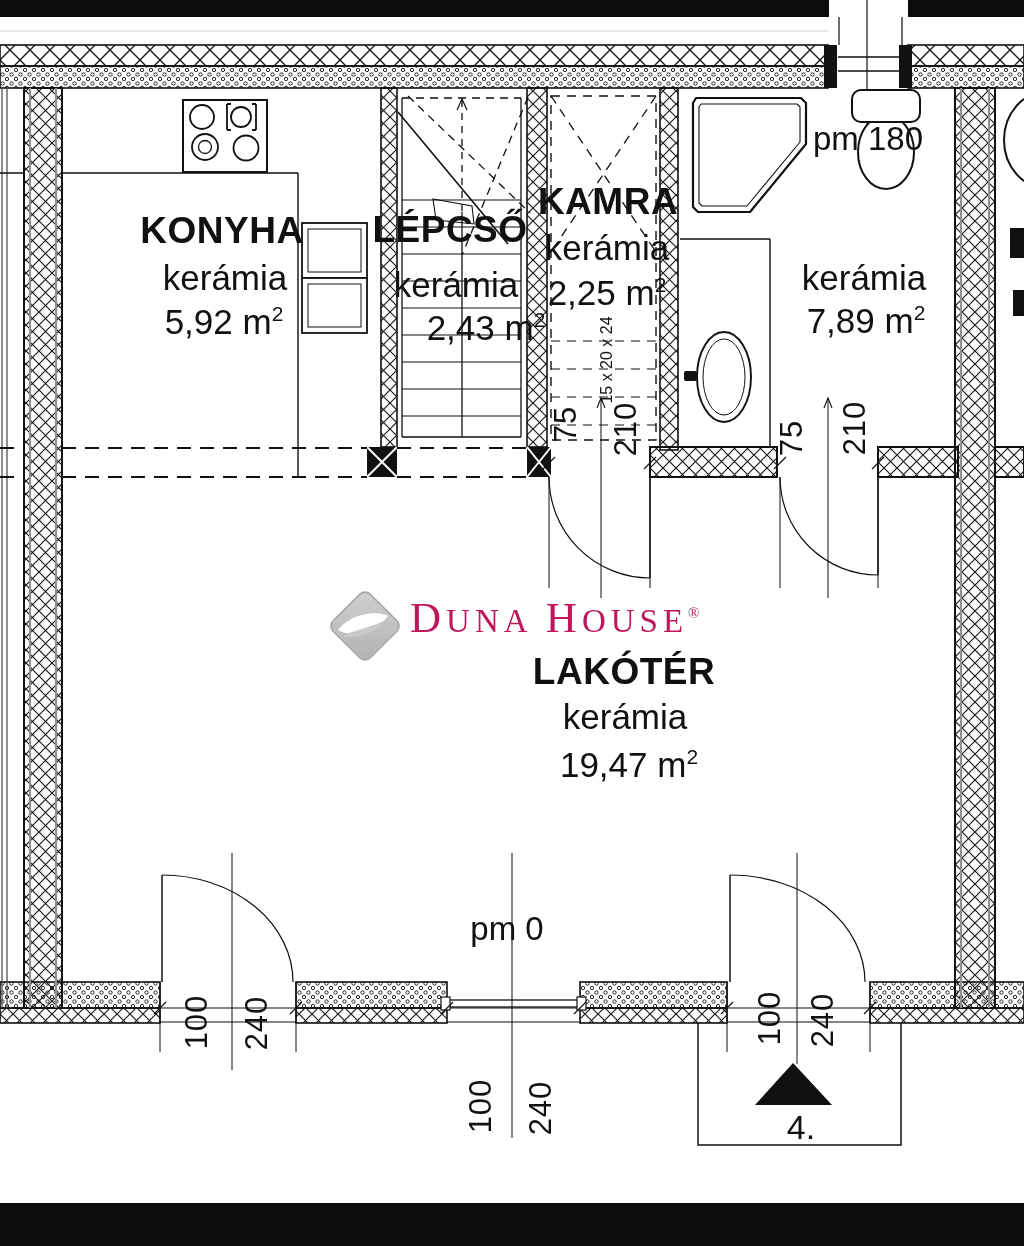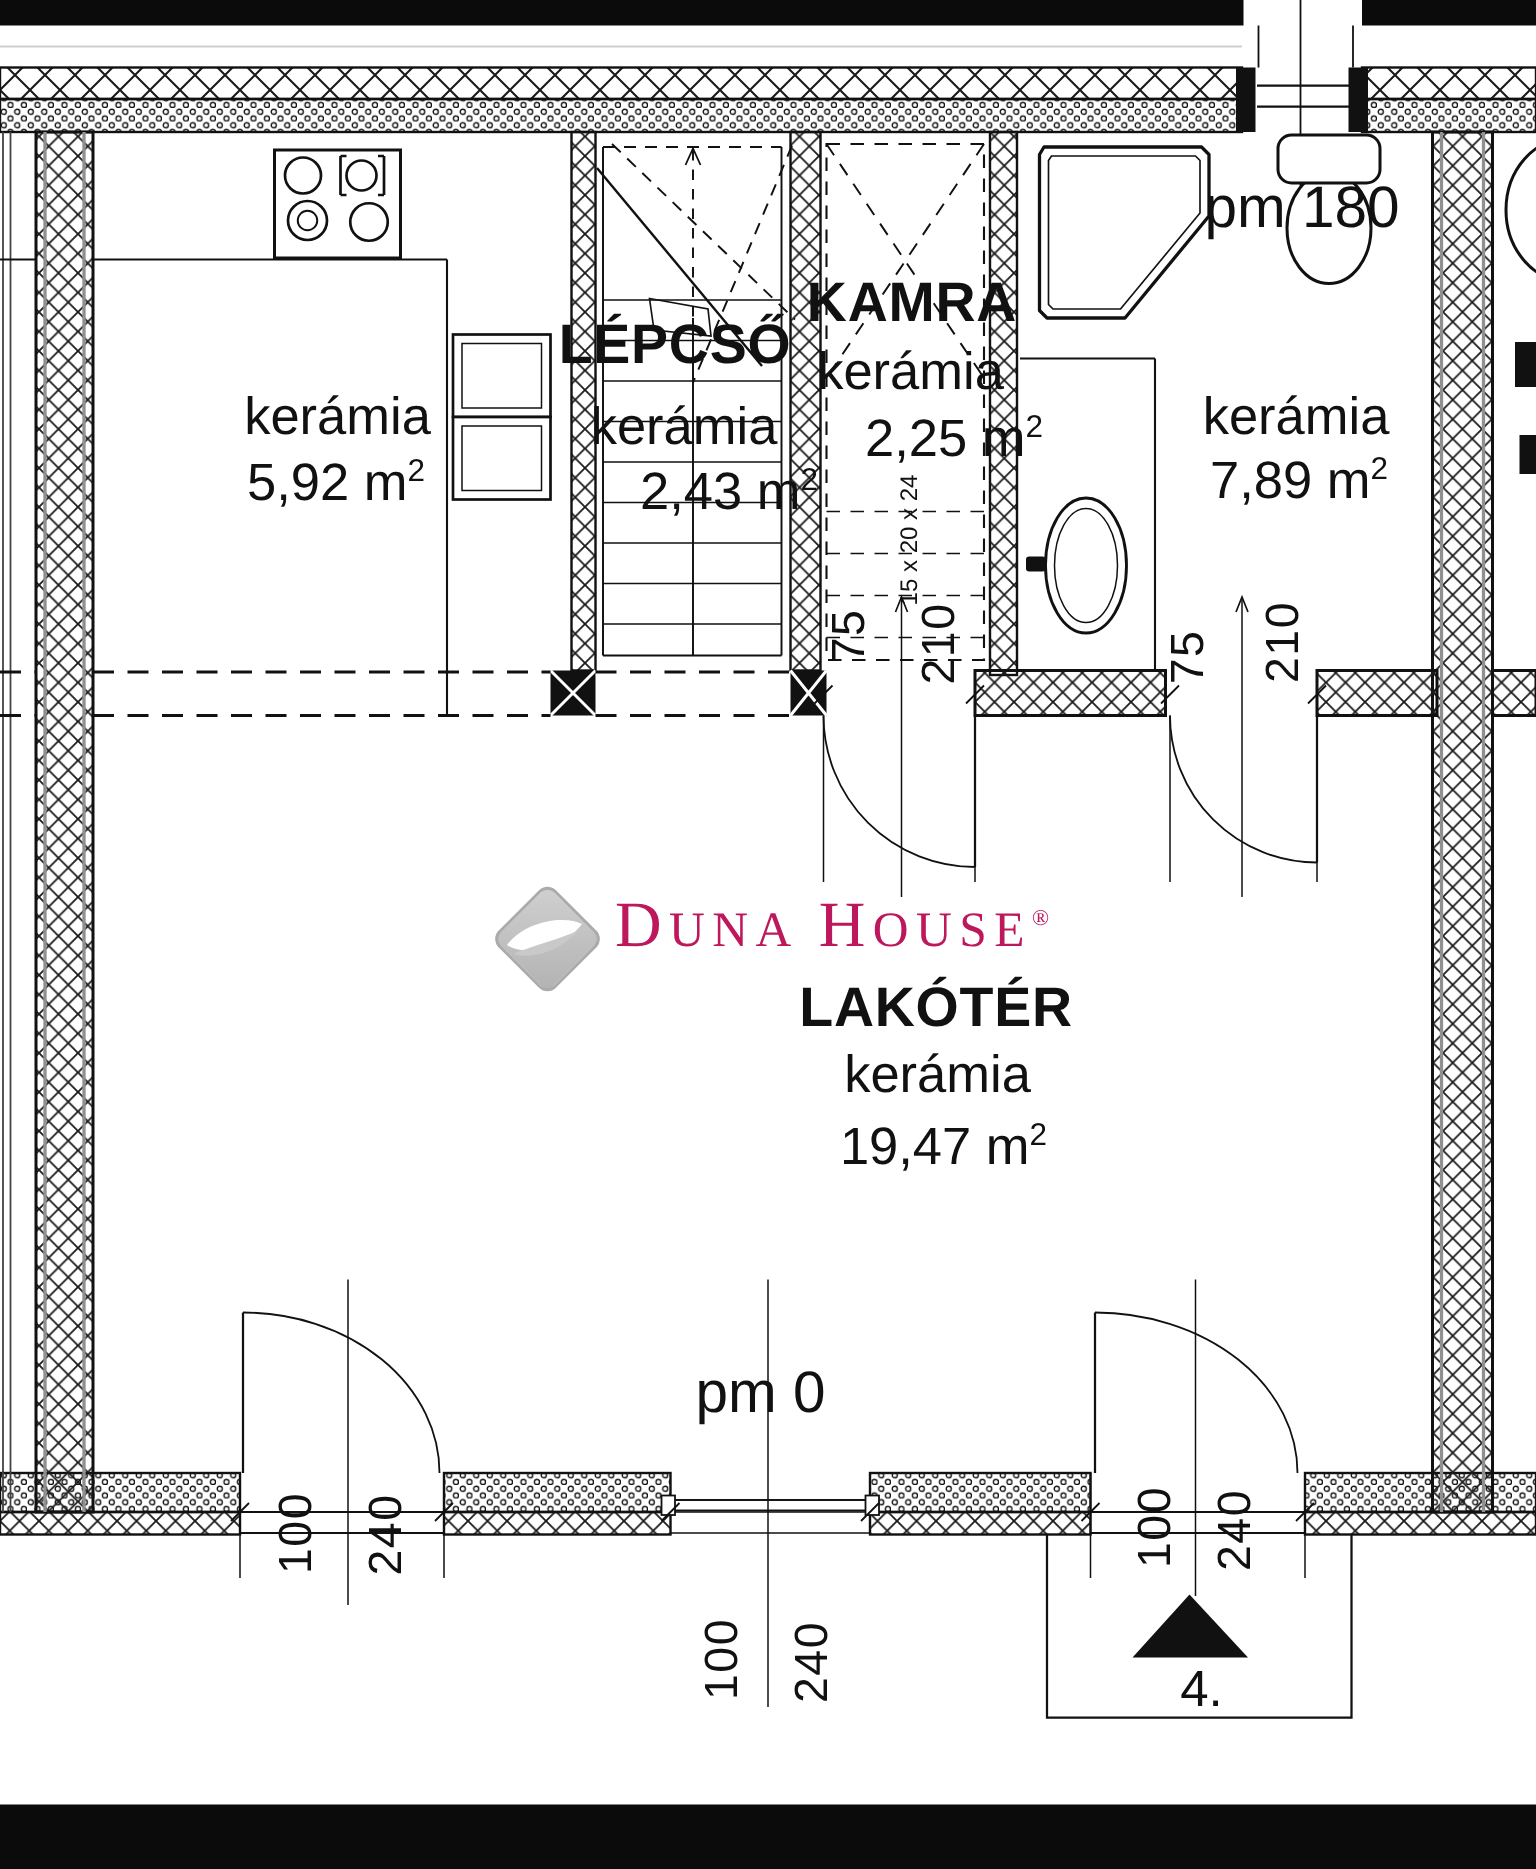--- a/index.html
+++ b/index.html
@@ -8,21 +8,21 @@
     font-family:"Liberation Sans",sans-serif;overflow:hidden;margin:0 auto;
   }
   .abs{position:absolute;}
   .bar{position:absolute;background:#0b0b0b;}
   
   .lbl{position:absolute;transform:translate(-50%,-50%);white-space:nowrap;color:#111;}
   .room-title{font-weight:bold;font-size:37px;letter-spacing:0.5px;}
   .room-sub{font-size:35px;}
   .room-area{font-size:35px;}
   .room-area sup,.room-sub sup{font-size:60%;}
-  .pm{font-size:39px;}
+  .pm{font-size:33px;}
   .entry-num{font-size:34px;}
   .vdim{position:absolute;transform:translate(-50%,-50%) rotate(-90deg);font-size:31px;color:#111;white-space:nowrap;letter-spacing:1px;}
   .vnote{position:absolute;transform:translate(-50%,-50%) rotate(-90deg);font-size:16px;color:#111;white-space:nowrap;}
   
   #watermark{position:absolute;left:0;top:0;width:1024px;height:1246px;pointer-events:none;}
   .wm-diamond{
     position:absolute;left:338px;top:599px;width:50px;height:50px;
     background:linear-gradient(135deg,#d0d0d0,#b2b2b2);
     border:2px solid #ababab;border-radius:8px;
     transform:rotate(45deg);
@@ -219,30 +219,31 @@
       <ellipse cx="1046" cy="140" rx="42" ry="48" fill="none" stroke="#111" stroke-width="2"></ellipse>
       <rect x="1010" y="228" width="14" height="30" fill="#111"></rect>
       <rect x="1013" y="290" width="11" height="26" fill="#111"></rect>
     </g>
   </svg>
 
   <div class="bar" style="left:0;top:0;width:829px;height:17px;"></div>
   <div class="bar" style="left:908px;top:0;width:116px;height:17px;"></div>
   <div class="bar" style="left:0;top:1203px;width:1024px;height:43px;"></div>
 
+  <div class="lbl room-title" style="left:222px;top:231px;">KONYHA</div>
   <div class="lbl room-sub" style="left:225px;top:278px;">kerámia</div>
   <div class="lbl room-area" style="left:224px;top:322px;text-align:center;"><span>5,92 m</span><sup>2</sup></div>
 
   <div class="lbl room-title" style="left:450px;top:230px;text-align:center;">LÉPCSŐ</div>
   <div class="lbl room-sub" style="left:456px;top:285px;">kerámia</div>
   <div class="lbl room-area" style="left:462px;top:328px;padding-left:48px;"><span>2,43 m</span><sup>2</sup></div>
 
   <div class="lbl room-title" style="left:608px;top:202px;">KAMRA</div>
   <div class="lbl room-sub" style="left:607px;top:248px;">kerámia</div>
-  <div class="lbl room-area" style="left:636px;top:293px;text-align:center;"><span>2,25 m</span><sup>2</sup></div>
+  <div class="lbl room-area" style="left:607px;top:293px;text-align:center;"><span>2,25 m</span><sup>2</sup></div>
 
   <div class="lbl room-sub" style="left:864px;top:278px;">kerámia</div>
   <div class="lbl room-area" style="left:866px;top:321px;"><span>7,89 m</span><sup>2</sup></div>
 
   <div class="lbl room-title" style="left:624px;top:672px;">LAKÓTÉR</div>
   <div class="lbl room-sub" style="left:625px;top:717px;">kerámia</div>
   <div class="lbl room-area" style="left:629px;top:765px;"><span>19,47 m</span><sup>2</sup></div>
 
   <div class="lbl pm" style="left:868px;top:139px;">pm 180</div>
   <div class="lbl pm" style="left:507px;top:929px;">pm 0</div>

